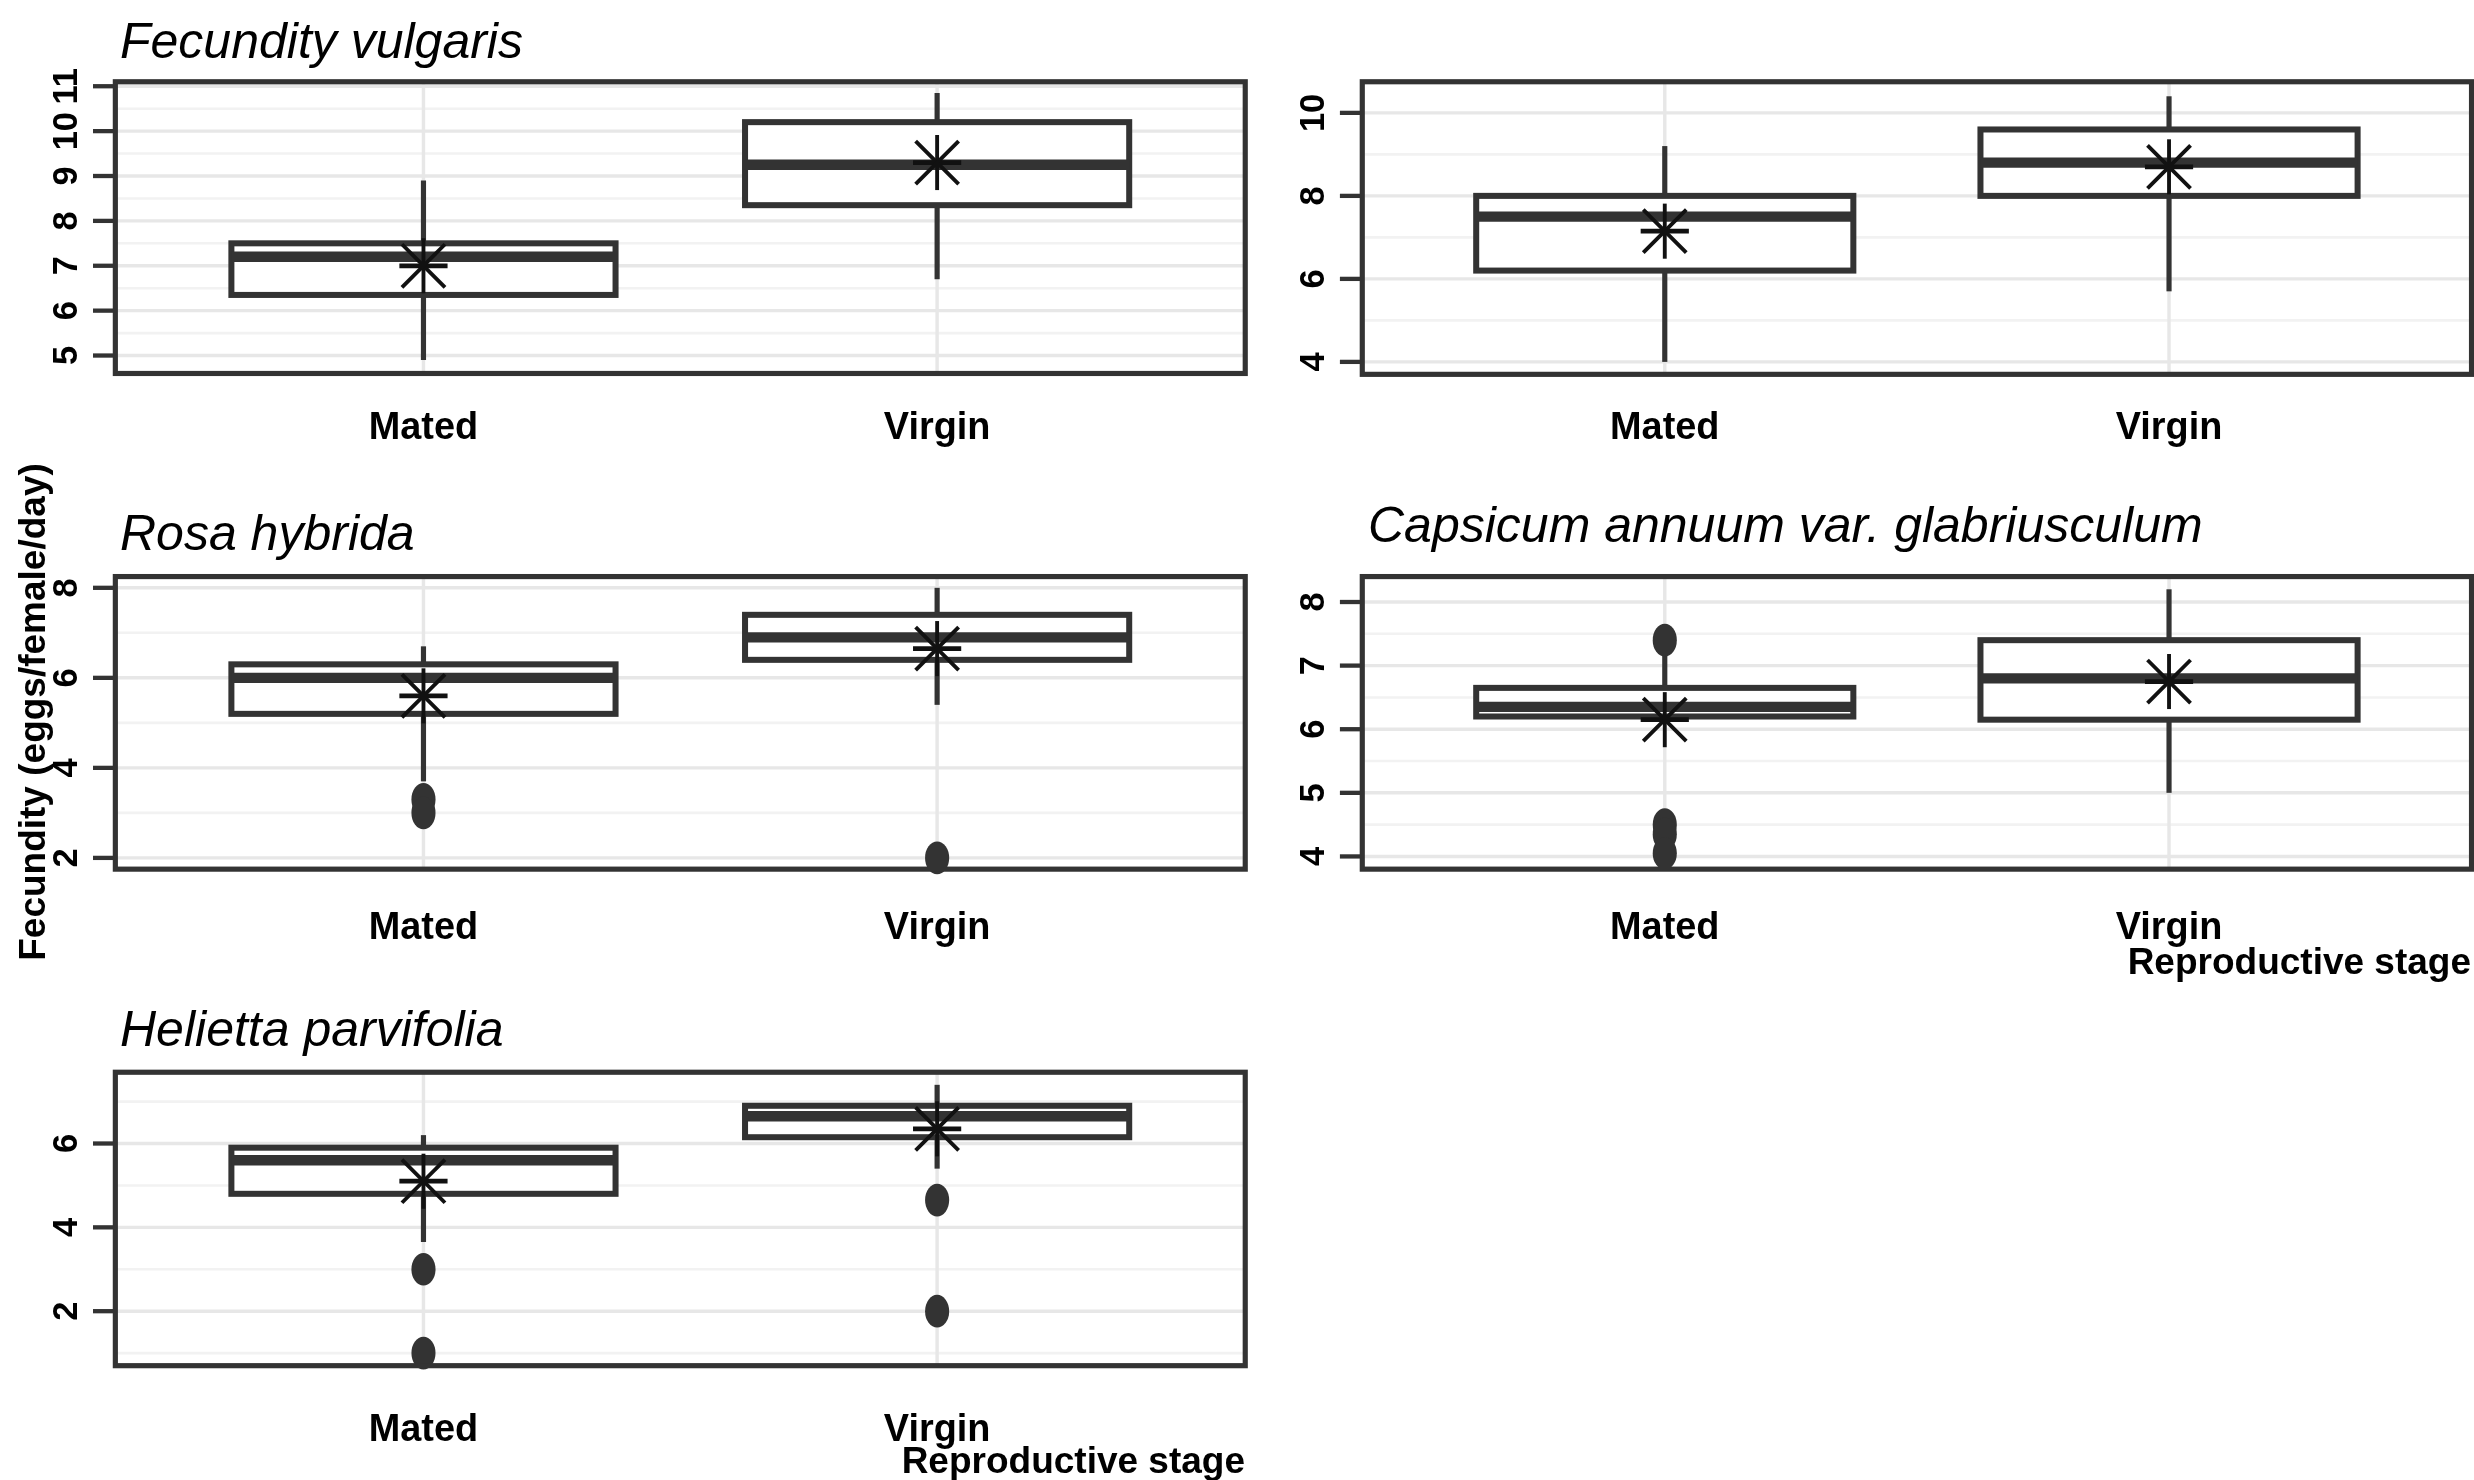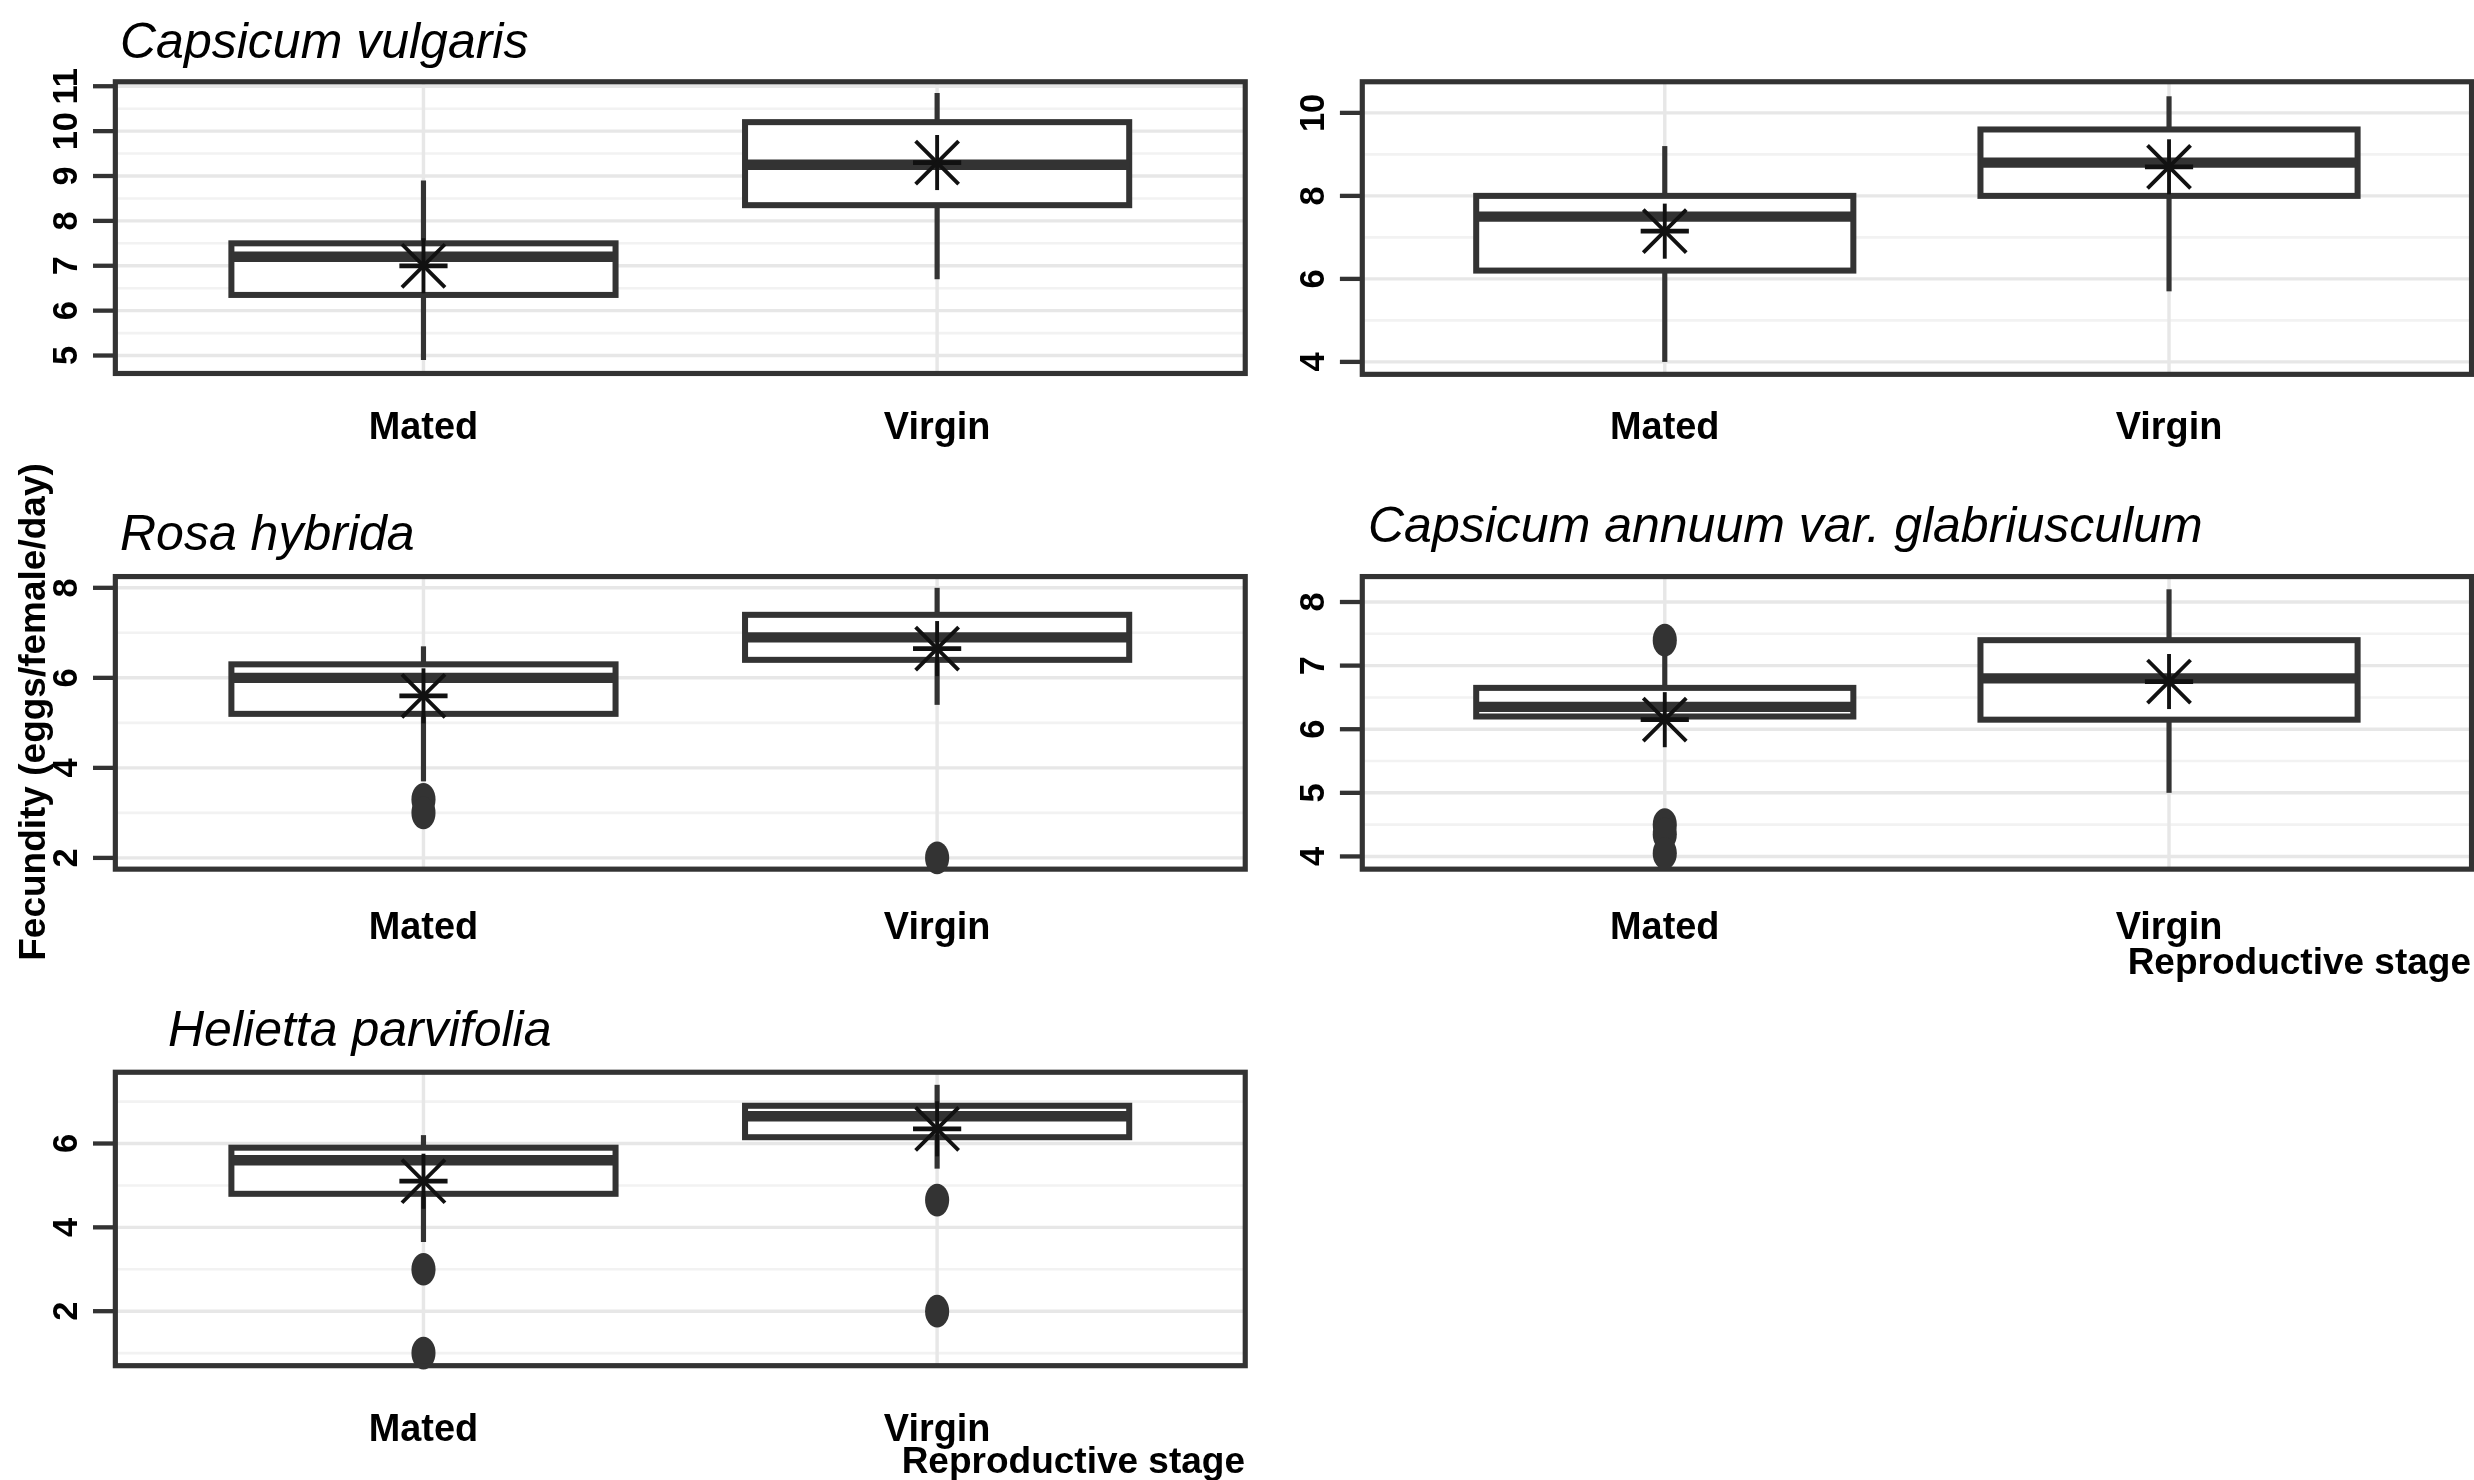--- a/index.html
+++ b/index.html
@@ -4,21 +4,21 @@
 <style>
   html,body{margin:0;padding:0;background:#fff;}
   body{width:2475px;height:1481px;font-family:"Liberation Sans",sans-serif;}
   .figure{position:relative;width:2475px;height:1481px;background:#ffffff;overflow:hidden;}
   #chart-svg{position:absolute;left:0;top:0;}
   .panel-title{position:absolute;font-style:italic;font-weight:400;font-size:50px;color:#000;white-space:nowrap;letter-spacing:0px;}
   .t0{left:120px;top:12px;}
   .t1{left:1368px;top:12px;}
   .t2{left:120px;top:504px;}
   .t3{left:1368px;top:496px;}
-  .t4{left:120px;top:1000px;margin-left:48px;}
+  .t4{left:120px;top:1000px;}
   .axis-label{position:absolute;font-weight:700;font-size:37px;color:#000;white-space:nowrap;}
   .ylabel{left:12px;top:712px;transform:rotate(-90deg) translateX(-50%);transform-origin:0 0;}
   .xlabel{text-align:right;}
   .x-capsicum{left:1362px;width:1109px;top:941px;}
   .x-helietta{left:115px;width:1130px;top:1440px;}
   svg text{font-family:"Liberation Sans",sans-serif;}
   .ticklab{font-size:40px;font-weight:700;fill:#000;}
   .catlab{font-size:44px;font-weight:700;fill:#000;}
 </style>
 </head>
@@ -226,21 +226,21 @@
       <text x="1088.9449" y="1674" text-anchor="middle" class="catlab">Virgin</text>
       <rect x="134" y="1246" width="1313" height="341" fill="none" stroke="#333333" stroke-width="6"></rect>
       <line x1="108" y1="1523.6714285714286" x2="132" y2="1523.6714285714286" stroke="#333333" stroke-width="5"></line>
       <text x="90" y="1523.6714285714286" text-anchor="middle" class="ticklab" transform="rotate(-90 90 1523.6714285714286)">2</text>
       <line x1="108" y1="1426.2428571428572" x2="132" y2="1426.2428571428572" stroke="#333333" stroke-width="5"></line>
       <text x="90" y="1426.2428571428572" text-anchor="middle" class="ticklab" transform="rotate(-90 90 1426.2428571428572)">4</text>
       <line x1="108" y1="1328.8142857142857" x2="132" y2="1328.8142857142857" stroke="#333333" stroke-width="5"></line>
       <text x="90" y="1328.8142857142857" text-anchor="middle" class="ticklab" transform="rotate(-90 90 1328.8142857142857)">6</text>
     </svg>
 
-  <div class="panel-title t0">Capsicum vulgaris</div>
+  <div class="panel-title t0">Fecundity vulgaris</div>
   <div class="panel-title t2">Rosa hybrida</div>
   <div class="panel-title t3">Capsicum annuum var. glabriusculum</div>
   <div class="panel-title t4">Helietta parvifolia</div>
 
   <div class="axis-label ylabel">Fecundity (eggs/female/day)</div>
   <div class="axis-label xlabel x-capsicum">Reproductive stage</div>
   <div class="axis-label xlabel x-helietta">Reproductive stage</div>
 </div>
 
 

